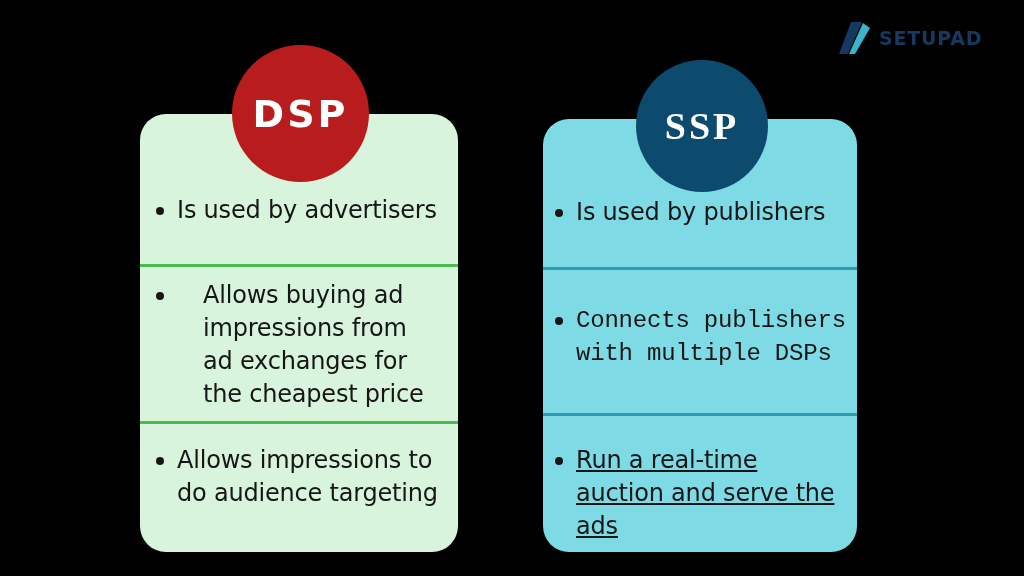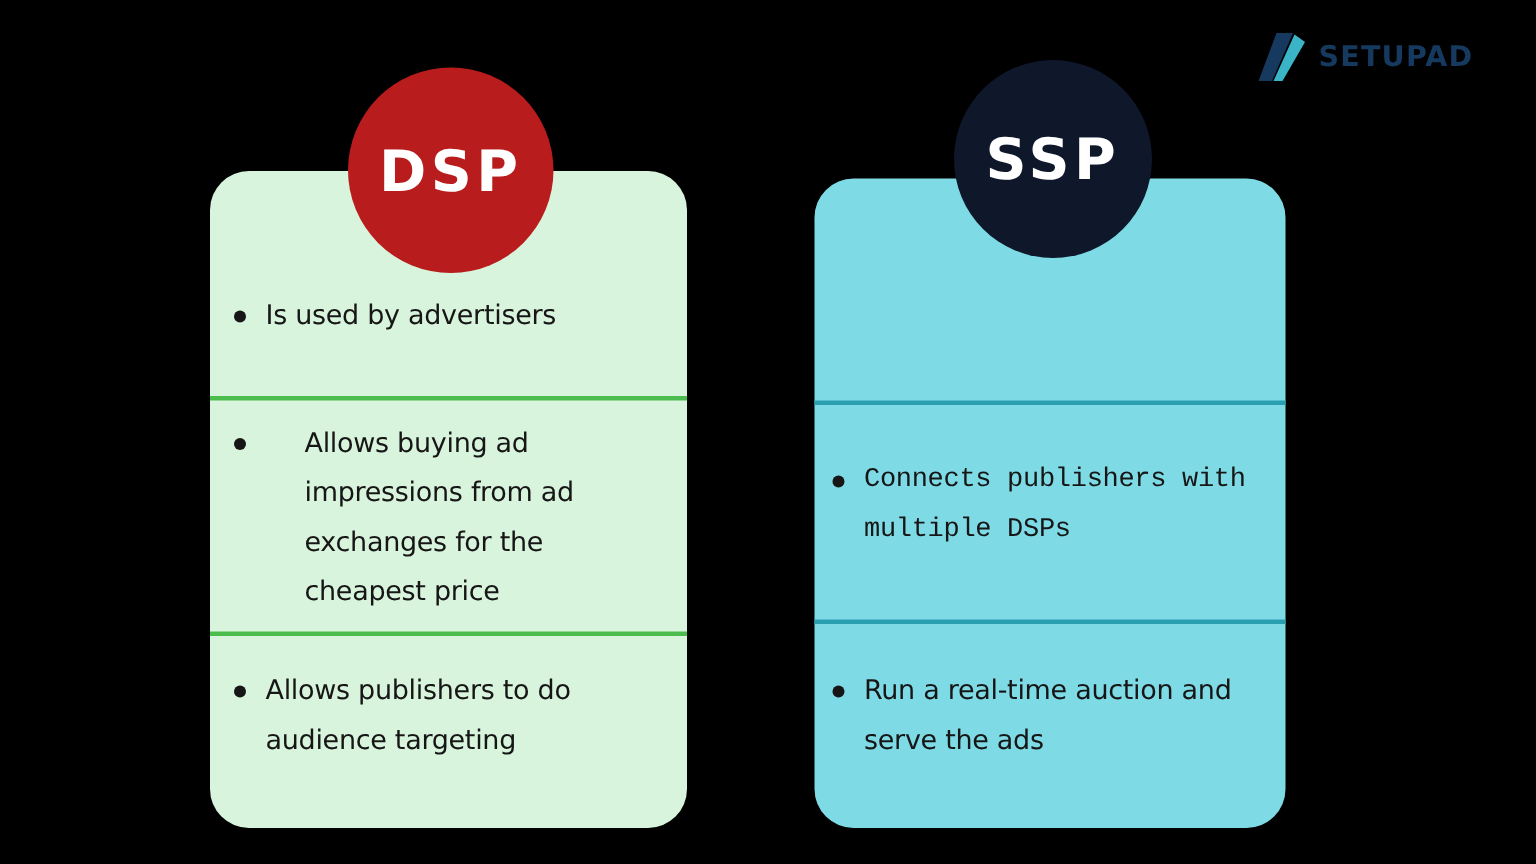--- a/index.html
+++ b/index.html
@@ -68,54 +68,55 @@
     font-size: 38px;
     font-weight: 600;
     letter-spacing: 3px;
   }
   .circle-dsp {
     left: 232px; top: 45px;
     width: 137px; height: 137px;
     background: #b91c1c;
   }
   .circle-ssp {
-    left: 636px; top: 40px;
+    left: 636px; top: 60px;
     width: 132px; height: 132px;
-    background: #0f172a;
+    background: #0c4a6e;
+    font-family: Liberation Serif, serif;
   }
 
   
   .item {
     position: absolute;
     display: flex;
     gap: 13px;
     color: #161616;
   }
   .dot {
     flex: none;
     width: 8px; height: 8px;
     border-radius: 50%;
     background: #161616;
     margin-top: 13px;
   }
   .txt {
-    font-size: 18px;
+    font-size: 24px;
     line-height: 33px;
     letter-spacing: -0.2px;
   }
   .i-dsp-1 { left: 156px; top: 194px; }
   .i-dsp-2 { left: 156px; top: 279px; gap: 39px; }
   .i-dsp-2 .txt { width: 224px; }
   .i-dsp-3 { left: 156px; top: 444px; }
   .i-dsp-3 .txt { width: 270px; }
   .i-ssp-1 { left: 555px; top: 196px; }
   .i-ssp-2 { left: 555px; top: 304px; font-family: Liberation Mono, monospace; }
   .i-ssp-2 .txt { width: 276px; }
   .i-ssp-3 { left: 555px; top: 444px; }
-  .i-ssp-3 .txt { width: 262px; }
+  .i-ssp-3 .txt { width: 262px; text-decoration: underline; }
 </style>
 </head>
 <body>
 
 <div class="stage">
 
   <div class="logo">
     <span>
       <svg width="33" height="32" viewBox="0 0 33 32">
         <polygon points="12,0 23,0 9,32 0,32" fill="#16395f"></polygon>
@@ -134,28 +135,32 @@
   <div class="item i-dsp-1">
     <span class="dot"></span>
     <span class="txt">Is used by advertisers</span>
   </div>
   <div class="item i-dsp-2">
     <span class="dot"></span>
     <span class="txt">Allows buying ad impressions from ad exchanges for the cheapest price</span>
   </div>
   <div class="item i-dsp-3">
     <span class="dot"></span>
-    <span class="txt">Allows publishers to do audience targeting</span>
+    <span class="txt">Allows impressions to do audience targeting</span>
   </div>
 
   <section class="card card-ssp"></section>
   <div class="divider div-ssp div-ssp-1"></div>
   <div class="divider div-ssp div-ssp-2"></div>
   <div class="circle circle-ssp">
     <span>SSP</span>
+  </div>
+  <div class="item i-ssp-1">
+    <span class="dot"></span>
+    <span class="txt">Is used by publishers</span>
   </div>
   <div class="item i-ssp-2">
     <span class="dot"></span>
     <span class="txt">Connects publishers with multiple DSPs</span>
   </div>
   <div class="item i-ssp-3">
     <span class="dot"></span>
     <span class="txt">Run a real-time auction and serve the ads</span>
   </div>
 

